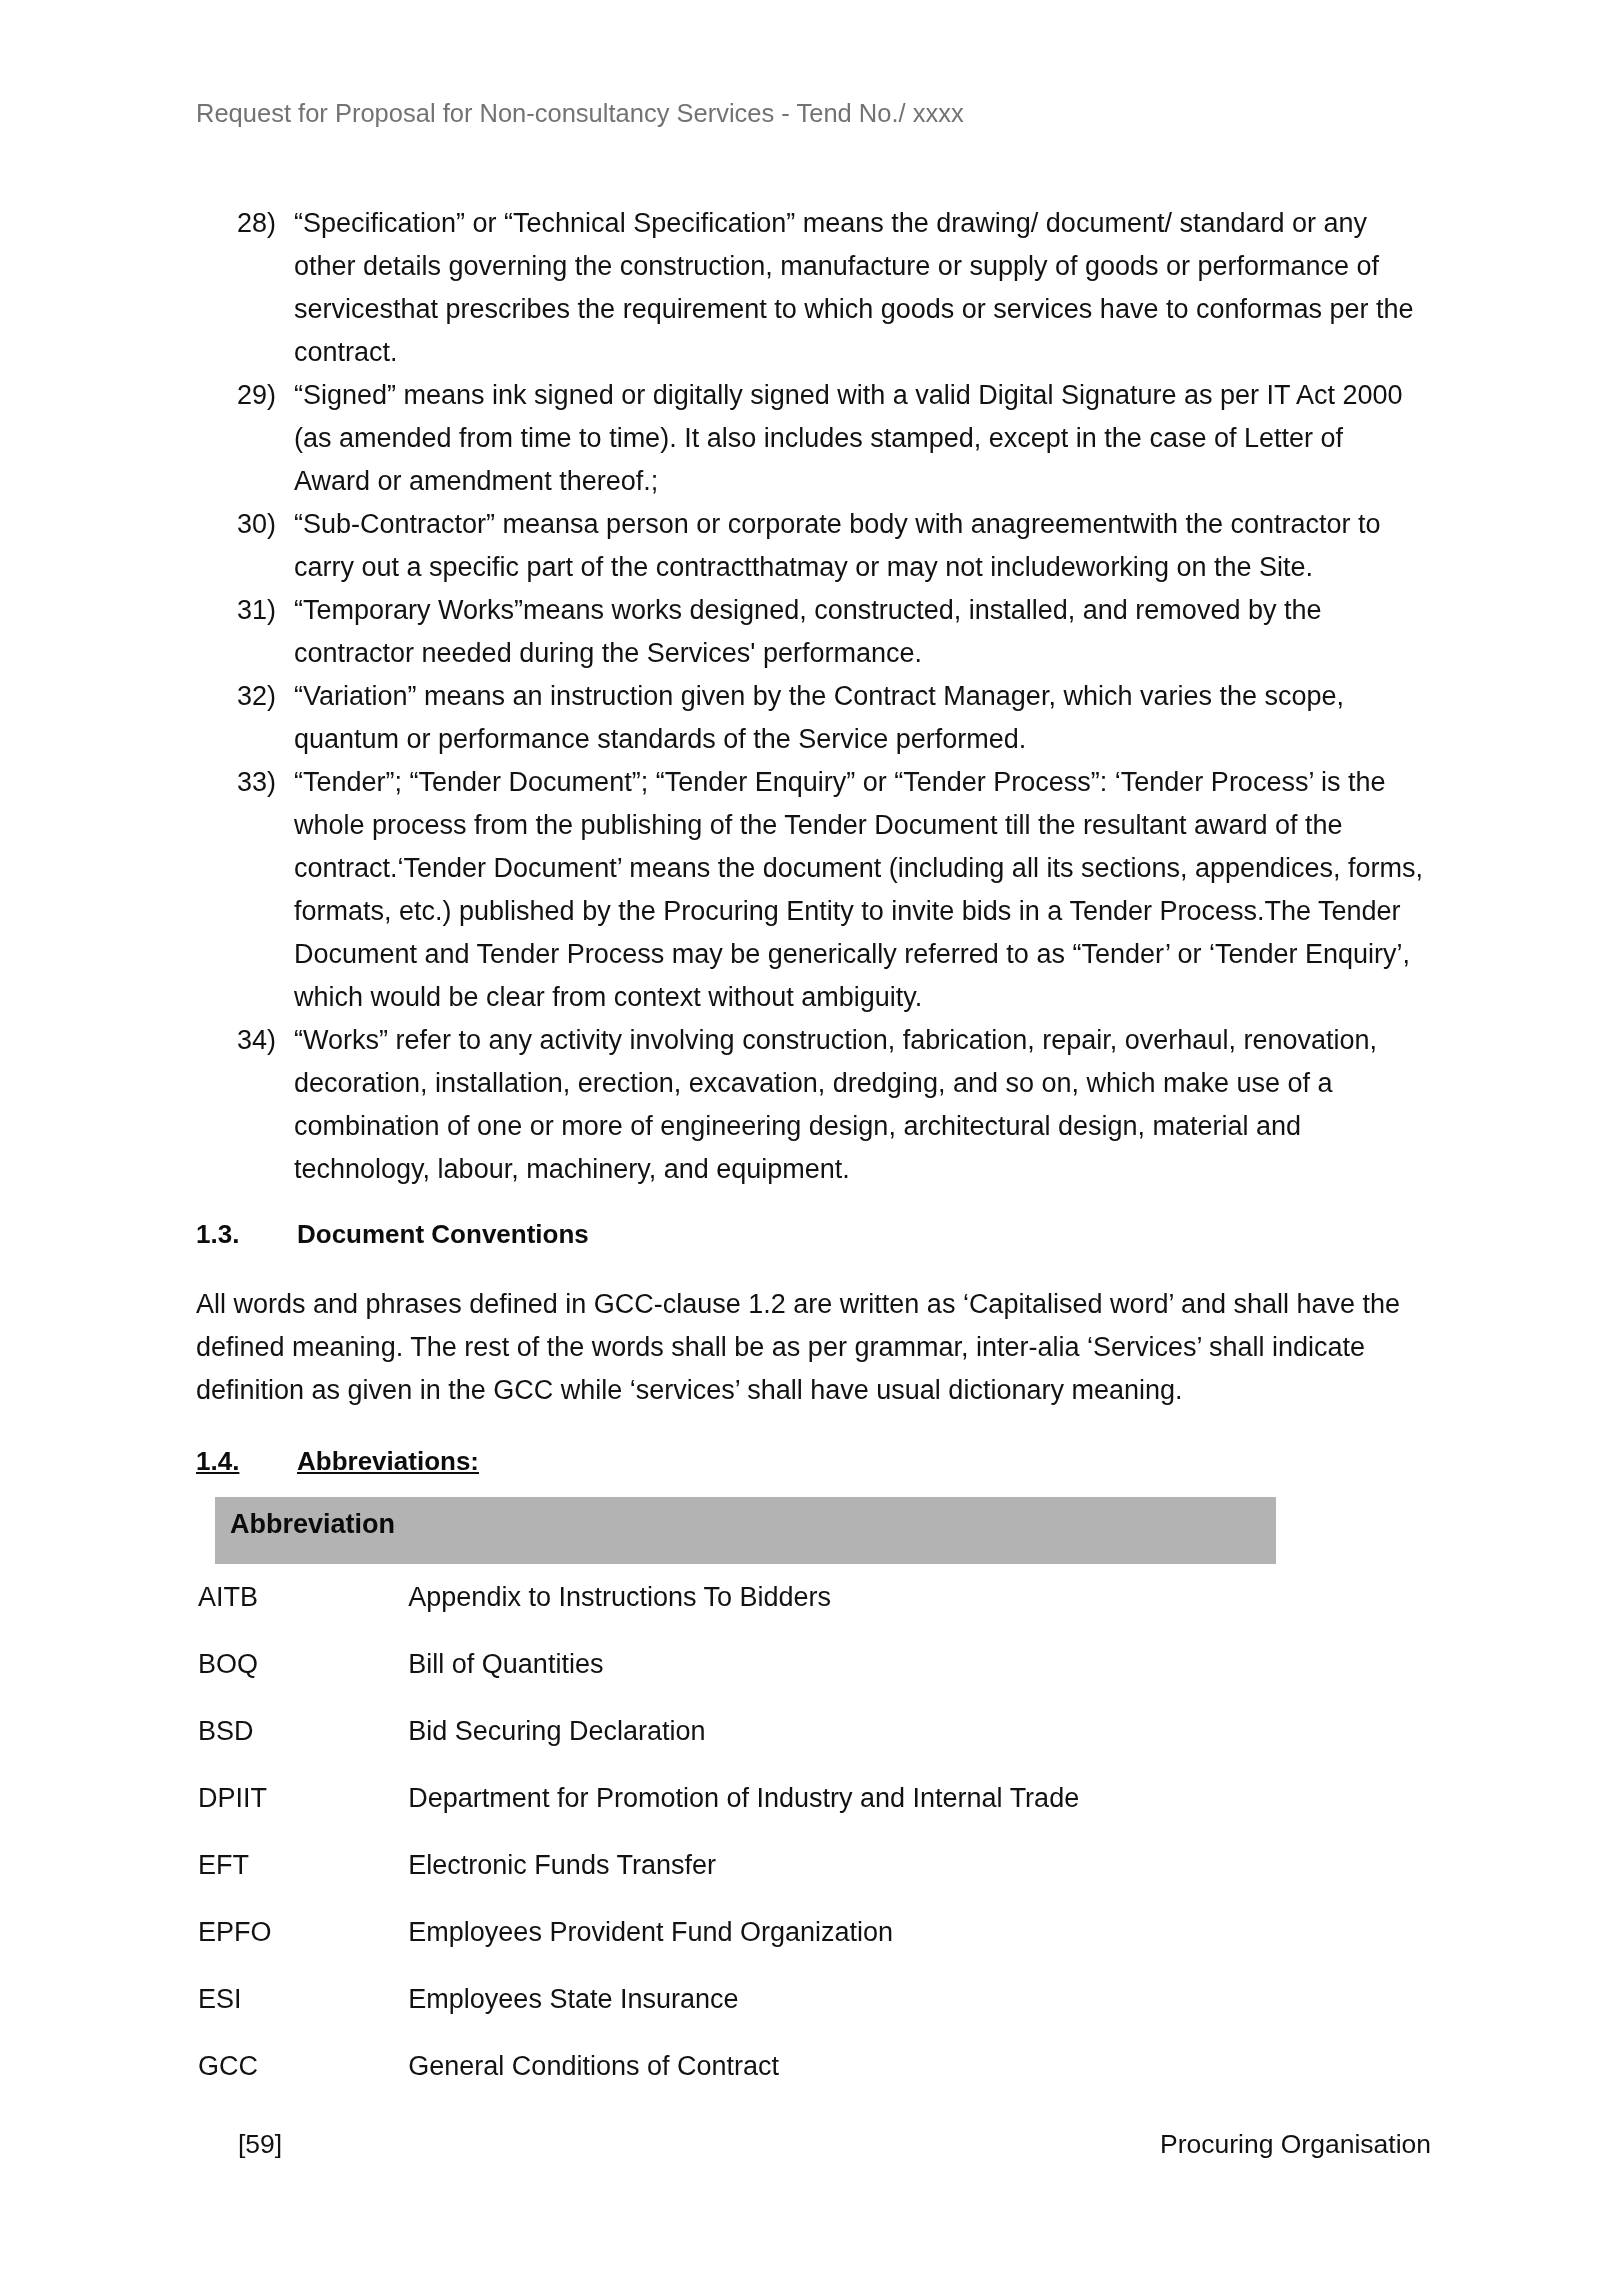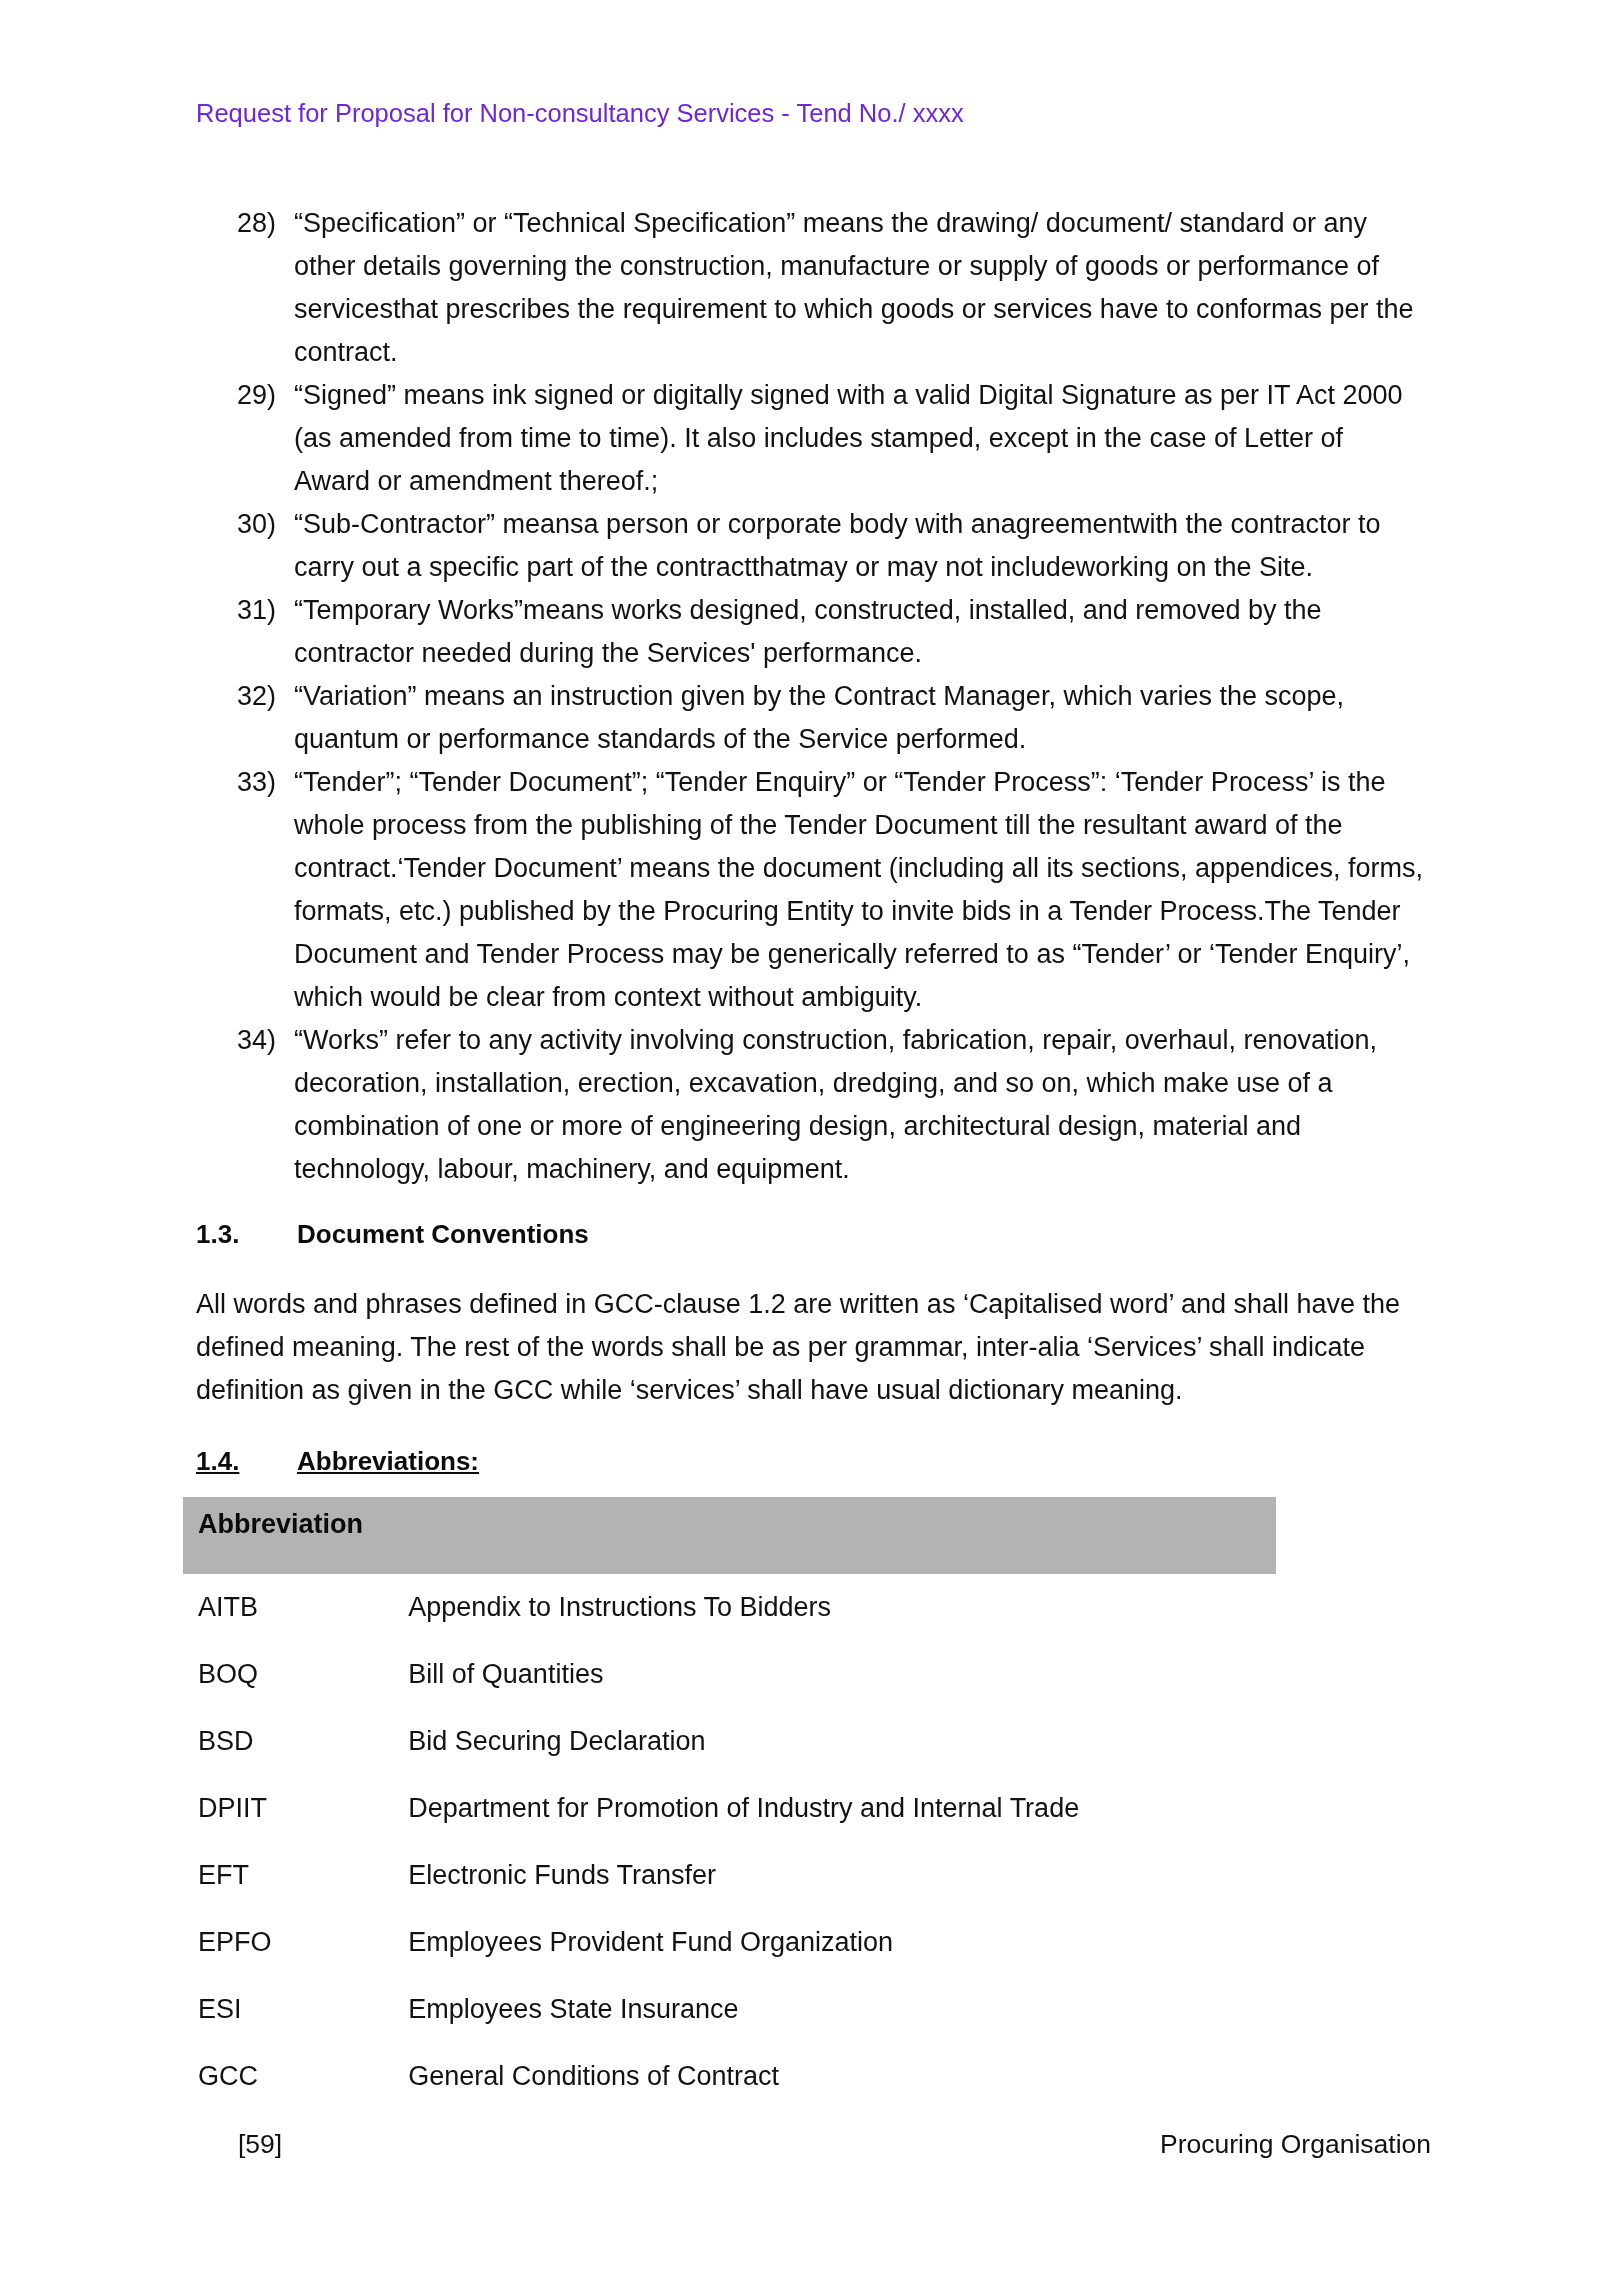--- a/index.html
+++ b/index.html
@@ -3,42 +3,42 @@
 <meta charset="utf-8">
 <style>
   html,body{margin:0;padding:0;}
   body{
     width:1621px;height:2293px;position:relative;background:#ffffff;
     font-family:"Liberation Sans","DejaVu Sans",sans-serif;color:#121212;
     overflow:hidden;
   }
   .page-header{
     position:absolute;left:196px;top:99px;
-    font-size:25.5px;color:#6d28d9;letter-spacing:0;
+    font-size:25.5px;color:#737373;letter-spacing:0;
   }
   .doc{
     position:absolute;left:196px;top:202px;width:1229px;
     font-size:27px;line-height:43px;
   }
   .li{display:flex;align-items:flex-start;justify-content:space-between;}
   .li .num{flex:none;width:98px;padding-left:41px;box-sizing:border-box;}
   .li .txt{flex:1;}
   .sec-h{
     display:flex;margin-top:21.6px;font-weight:bold;font-size:26px;line-height:43px;color:#0d0d0d;
   }
   .sec-h .h-num{flex:none;width:101px;}
   .sec-h.h14{margin-top:28px;text-decoration:underline;}
   .para{margin-top:27.4px;}
   .abbr-table{
     margin-top:13.7px;margin-left:-12.7px;width:1093px;
   }
   .abbr-row{display:flex;}
   .abbr-row.head{
-    background:#b3b3b3;height:77px;box-sizing:border-box;
-    font-weight:bold;color:#0b0b0b;
+    background:#b3b3b3;height:67px;box-sizing:border-box;
+    font-weight:bold;color:#0b0b0b;margin-left:32px;
   }
   .abbr-row.head .c1,.abbr-row.head .c2{padding-top:13.7px;line-height:29px;}
   .abbr-row.body{height:67px;box-sizing:border-box;}
   .abbr-row.body .c1,.abbr-row.body .c2{padding-top:19.6px;line-height:29px;}
   .c1{flex:none;width:225px;padding-left:14.7px;box-sizing:border-box;}
   .c2{flex:1;padding-left:0;}
   .page-footer{
     position:absolute;left:196px;top:2129px;width:1235px;
     display:flex;justify-content:space-between;
     font-size:26.5px;color:#111;

